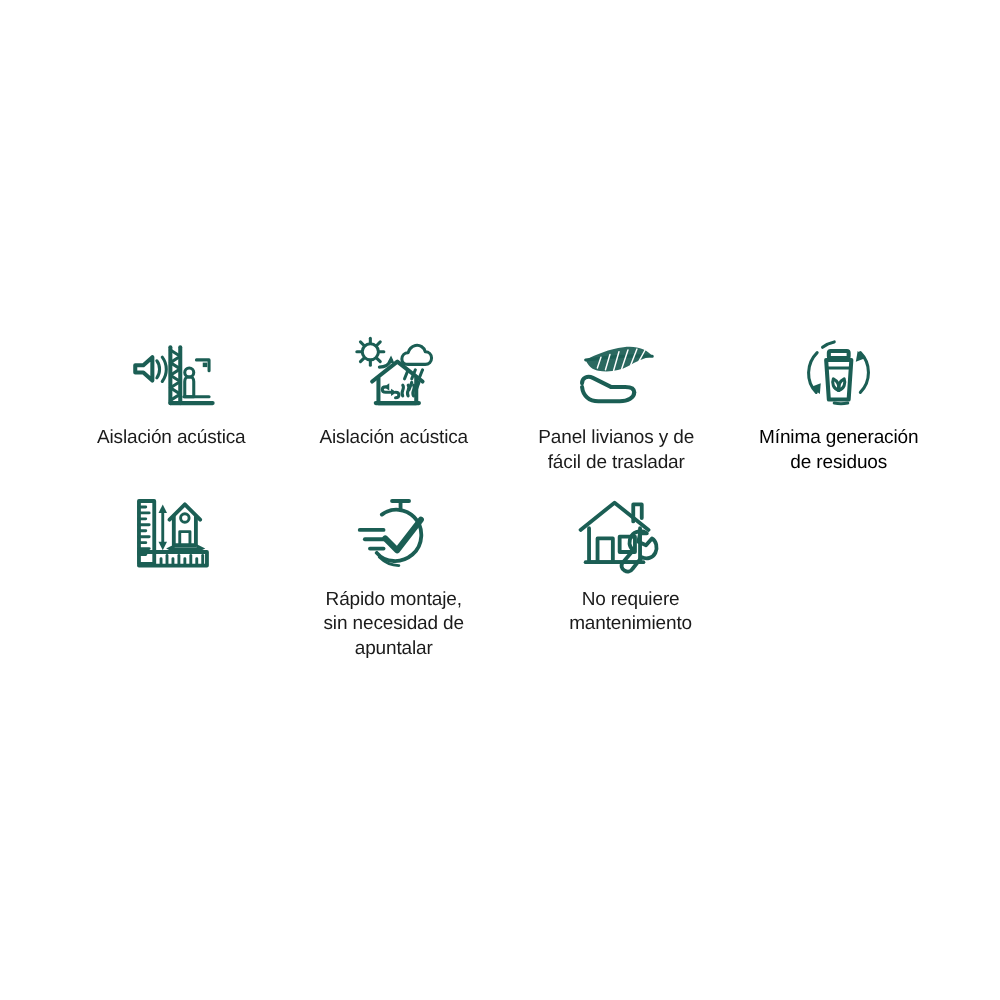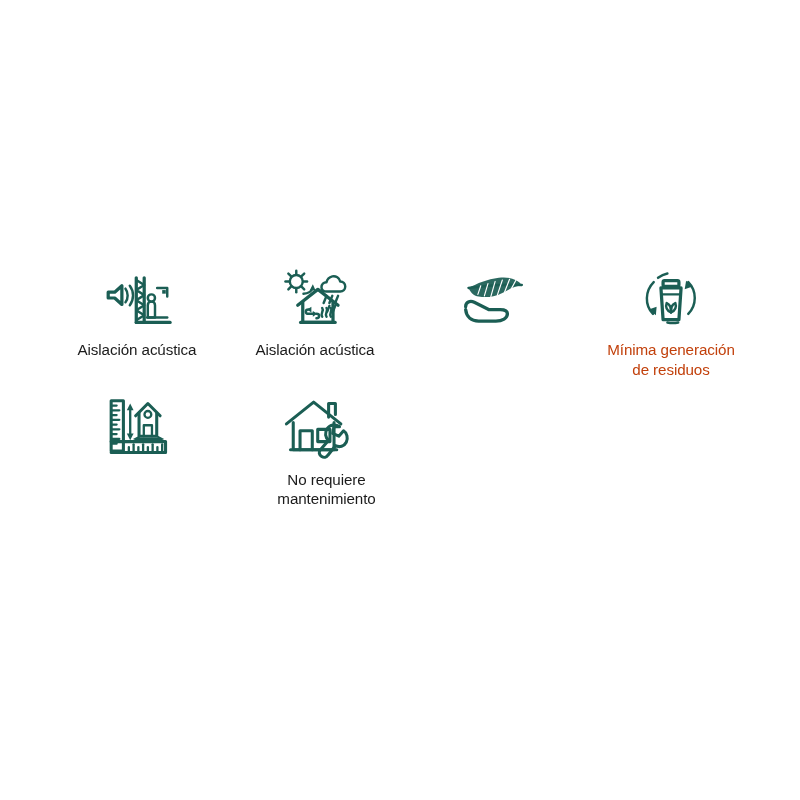--- a/index.html
+++ b/index.html
@@ -185,20 +185,22 @@
             <path d="M63 25 L56 46"></path>
             <path d="M73 24 L66 42"></path>
             <path d="M82 25 L75 38"></path>
           </g>
 
           <path class="g-stroke" d="M12 62 C12 56 18 53 24 56 L44 66 L60 66 C66 66 70 68 70 72" style="stroke: rgb(27, 94, 84);"></path>
           <path class="g-stroke" d="M70 72 C70 78 63 82 54 82 L30 82 C20 82 13 76 12 66" style="stroke: rgb(27, 94, 84);"></path>
           <path class="g-stroke-thin" d="M44 66 L55 66" style="stroke: rgb(27, 94, 84);"></path>
         </svg>
       </div>
+      <div class="feature-label" style="color: rgb(27, 27, 27);">Panel livianos y de
+fácil de trasladar</div>
     </div>
 
     <div class="feature-item row1">
       <div class="feature-icon">
         <svg viewBox="0 0 100 100" aria-hidden="true">
 
           <path class="g-stroke-thin" d="M26 28 C14 40 13 60 25 72" style="stroke: rgb(27, 94, 84);"></path>
           <path class="g-fill" d="M19 66 L29 74 L30 62 Z" style="fill: rgb(27, 94, 84);"></path>
           <path class="g-stroke-thin" d="M74 72 C86 60 86 40 74 28" style="stroke: rgb(27, 94, 84);"></path>
           <path class="g-fill" d="M80 34 L71 26 L69 38 Z" style="fill: rgb(27, 94, 84);"></path>
@@ -208,21 +210,21 @@
           <rect class="g-stroke" x="39" y="26" width="22" height="8" rx="2" style="stroke: rgb(27, 94, 84);"></rect>
 
           <path class="g-stroke" d="M36 36 L64 36 L61 80 L39 80 Z" style="stroke: rgb(27, 94, 84);"></path>
           <line class="g-stroke-thin" x1="38" y1="45" x2="62" y2="45" style="stroke: rgb(27, 94, 84);"></line>
 
           <path class="g-stroke-thin" d="M50 70 C44 68 42 62 44 57 C48 59 51 63 50 70 Z" style="stroke: rgb(27, 94, 84);"></path>
           <path class="g-stroke-thin" d="M50 70 C56 68 58 62 56 57 C52 59 49 63 50 70 Z" style="stroke: rgb(27, 94, 84);"></path>
           <line class="g-stroke-thin" x1="50" y1="70" x2="50" y2="62" style="stroke: rgb(27, 94, 84);"></line>
         </svg>
       </div>
-      <div class="feature-label" style="color: #c2410c;">Mínima generación
+      <div class="feature-label" style="color: #000000;">Mínima generación
 de residuos</div>
     </div>
 
 
     <div class="feature-item row2">
       <div class="feature-icon">
         <svg viewBox="0 0 100 100" aria-hidden="true">
 
           <path class="g-stroke" d="M12 10 L30 10 L30 84 L12 84 Z" style="stroke: rgb(27, 94, 84);"></path>
           <g class="g-stroke-thin" style="stroke: rgb(27, 94, 84);">
@@ -258,20 +260,44 @@
           <path class="g-fill" d="M40 14 L45 24 L35 24 Z" style="fill: rgb(27, 94, 84);"></path>
           <path class="g-fill" d="M40 68 L45 58 L35 58 Z" style="fill: rgb(27, 94, 84);"></path>
 
           <line class="g-stroke-thin" x1="50" y1="66" x2="84" y2="66" style="stroke: rgb(27, 94, 84);"></line>
           <path class="g-fill" d="M44 66 L54 71 L54 61 Z" style="fill: rgb(27, 94, 84);"></path>
           <path class="g-fill" d="M90 66 L80 71 L80 61 Z" style="fill: rgb(27, 94, 84);"></path>
         </svg>
       </div>
     </div>
 
+    <div class="feature-item row2">
+      <div class="feature-icon">
+        <svg viewBox="0 0 100 100" aria-hidden="true">
+
+          <line class="g-stroke" x1="58" y1="10" x2="58" y2="20" style="stroke: rgb(27, 94, 84);"></line>
+          <line class="g-stroke" x1="48" y1="10" x2="68" y2="10" style="stroke: rgb(27, 94, 84);"></line>
+
+          <path class="g-stroke" d="M36 26 C48 17 64 19 74 29 C86 41 85 62 72 73 C59 84 40 83 30 71" style="stroke: rgb(27, 94, 84);"></path>
+
+          <path class="g-stroke-thin" d="M33 76 C39 82 47 86 56 86" style="stroke: rgb(27, 94, 84);"></path>
+
+          <g class="g-stroke" style="stroke: rgb(27, 94, 84);">
+            <line x1="10" y1="44" x2="38" y2="44"></line>
+            <line x1="16" y1="55" x2="40" y2="55"></line>
+            <line x1="22" y1="66" x2="38" y2="66"></line>
+          </g>
+
+          <path class="g-stroke" style="stroke-width: 7; stroke: rgb(27, 94, 84);" d="M40 54 L54 68 L82 32"></path>
+        </svg>
+      </div>
+      <div class="feature-label" style="color: rgb(27, 27, 27);">Rápido montaje,
+sin necesidad de
+apuntalar</div>
+    </div>
 
     <div class="feature-item row2">
       <div class="feature-icon">
         <svg viewBox="0 0 100 100" aria-hidden="true">
 
           <path class="g-stroke" d="M70 34 L70 14 L80 14 L80 30" style="stroke: rgb(27, 94, 84);"></path>
 
           <path class="g-stroke" d="M8 44 L48 12 L88 44" style="stroke: rgb(27, 94, 84);"></path>
 
           <path class="g-stroke" d="M18 42 L18 82 L78 82 L78 42" style="stroke: rgb(27, 94, 84);"></path>

